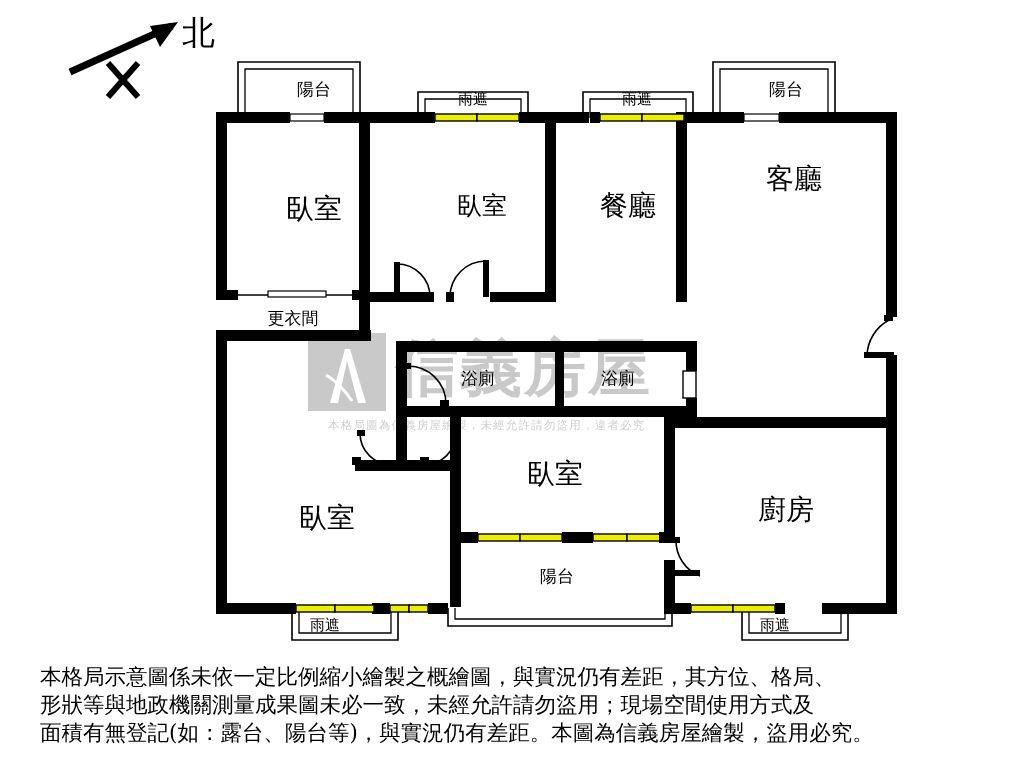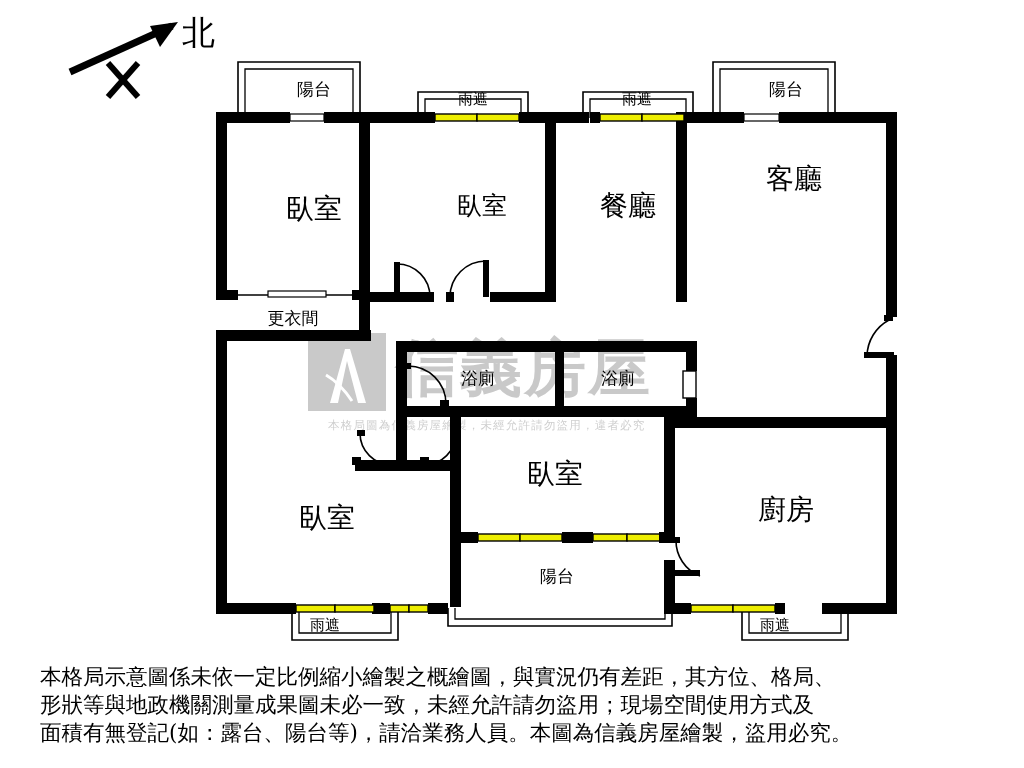--- a/index.html
+++ b/index.html
@@ -319,16 +319,16 @@
 
     <text class="roomlabel label-sm" x="557" y="577">陽台</text>
     <text class="roomlabel label-xs" x="325" y="626">雨遮</text>
     <text class="roomlabel label-xs" x="775" y="626">雨遮</text>
 
   </svg>
 
   <div id="disclaimer">
     <div>本格局示意圖係未依一定比例縮小繪製之概繪圖，與實況仍有差距，其方位、格局、</div>
     <div>形狀等與地政機關測量成果圖未必一致，未經允許請勿盜用；現場空間使用方式及</div>
-    <div>面積有無登記(如：露台、陽台等)，請洽業務人員。本圖為信義房屋繪製，盜用必究。</div>
+    <div>面積有無登記(如：露台、陽台等)，與實況仍有差距。本圖為信義房屋繪製，盜用必究。</div>
   </div>
 
 </div>
 
 </body></html>

